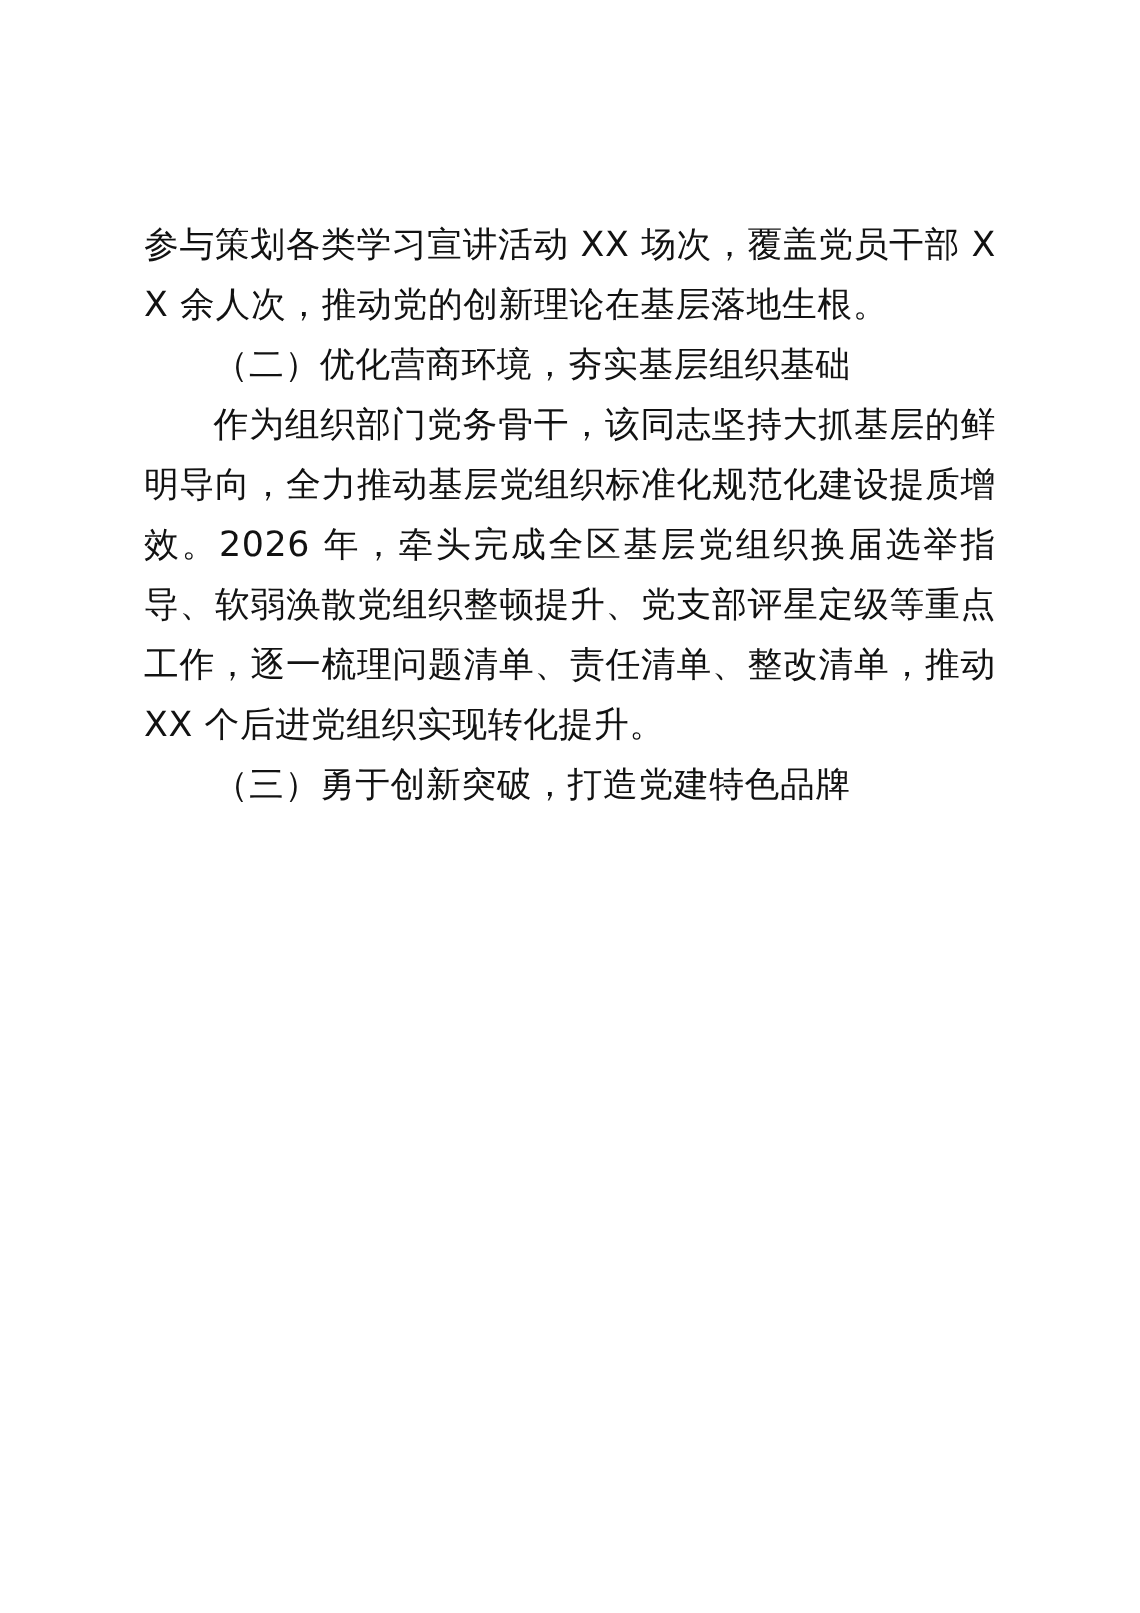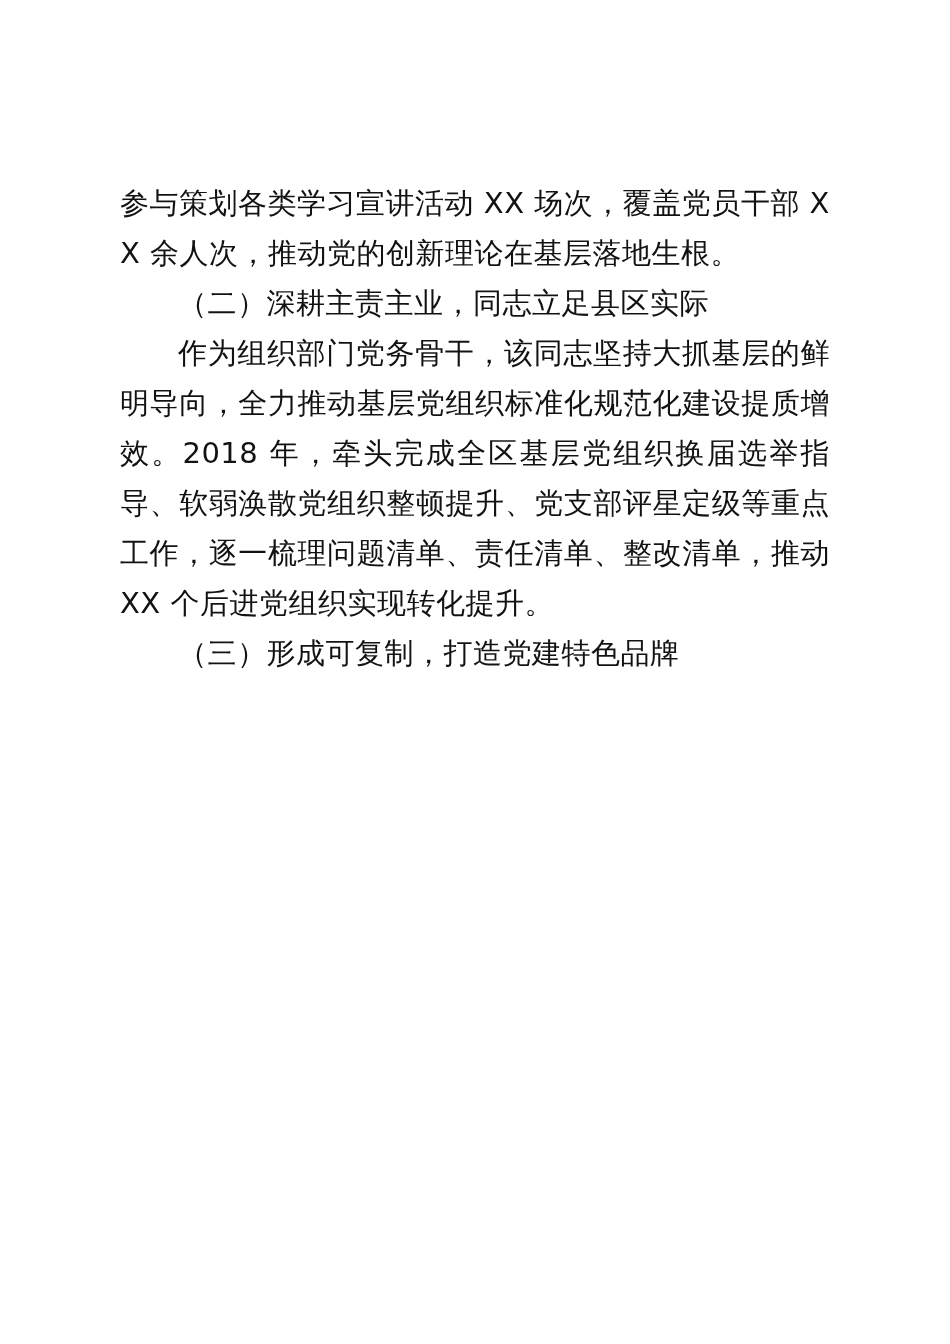--- a/index.html
+++ b/index.html
@@ -39,17 +39,17 @@
   .doc-body p.continuation {
     text-indent: 0;
   }
 </style>
 </head>
 <body>
 
 <div class="page">
   <div class="doc-body" id="doc-body">
       <p class="continuation">参与策划各类学习宣讲活动 XX 场次，覆盖党员干部 XX 余人次，推动党的创新理论在基层落地生根。</p>
-      <p class="heading">（二）深耕主责主业，同志立足县区实际</p>
-      <p class="body">作为组织部门党务骨干，该同志坚持大抓基层的鲜明导向，全力推动基层党组织标准化规范化建设提质增效。2018 年，牵头完成全区基层党组织换届选举指导、软弱涣散党组织整顿提升、党支部评星定级等重点工作，逐一梳理问题清单、责任清单、整改清单，推动 XX 个后进党组织实现转化提升。</p>
-      <p class="heading">（三）形成可复制，打造党建特色品牌</p>
+      <p class="heading">（二）优化营商环境，夯实基层组织基础</p>
+      <p class="body">作为组织部门党务骨干，该同志坚持大抓基层的鲜明导向，全力推动基层党组织标准化规范化建设提质增效。2026 年，牵头完成全区基层党组织换届选举指导、软弱涣散党组织整顿提升、党支部评星定级等重点工作，逐一梳理问题清单、责任清单、整改清单，推动 XX 个后进党组织实现转化提升。</p>
+      <p class="heading">（三）勇于创新突破，打造党建特色品牌</p>
     </div>
 </div>
 
 </body></html>

